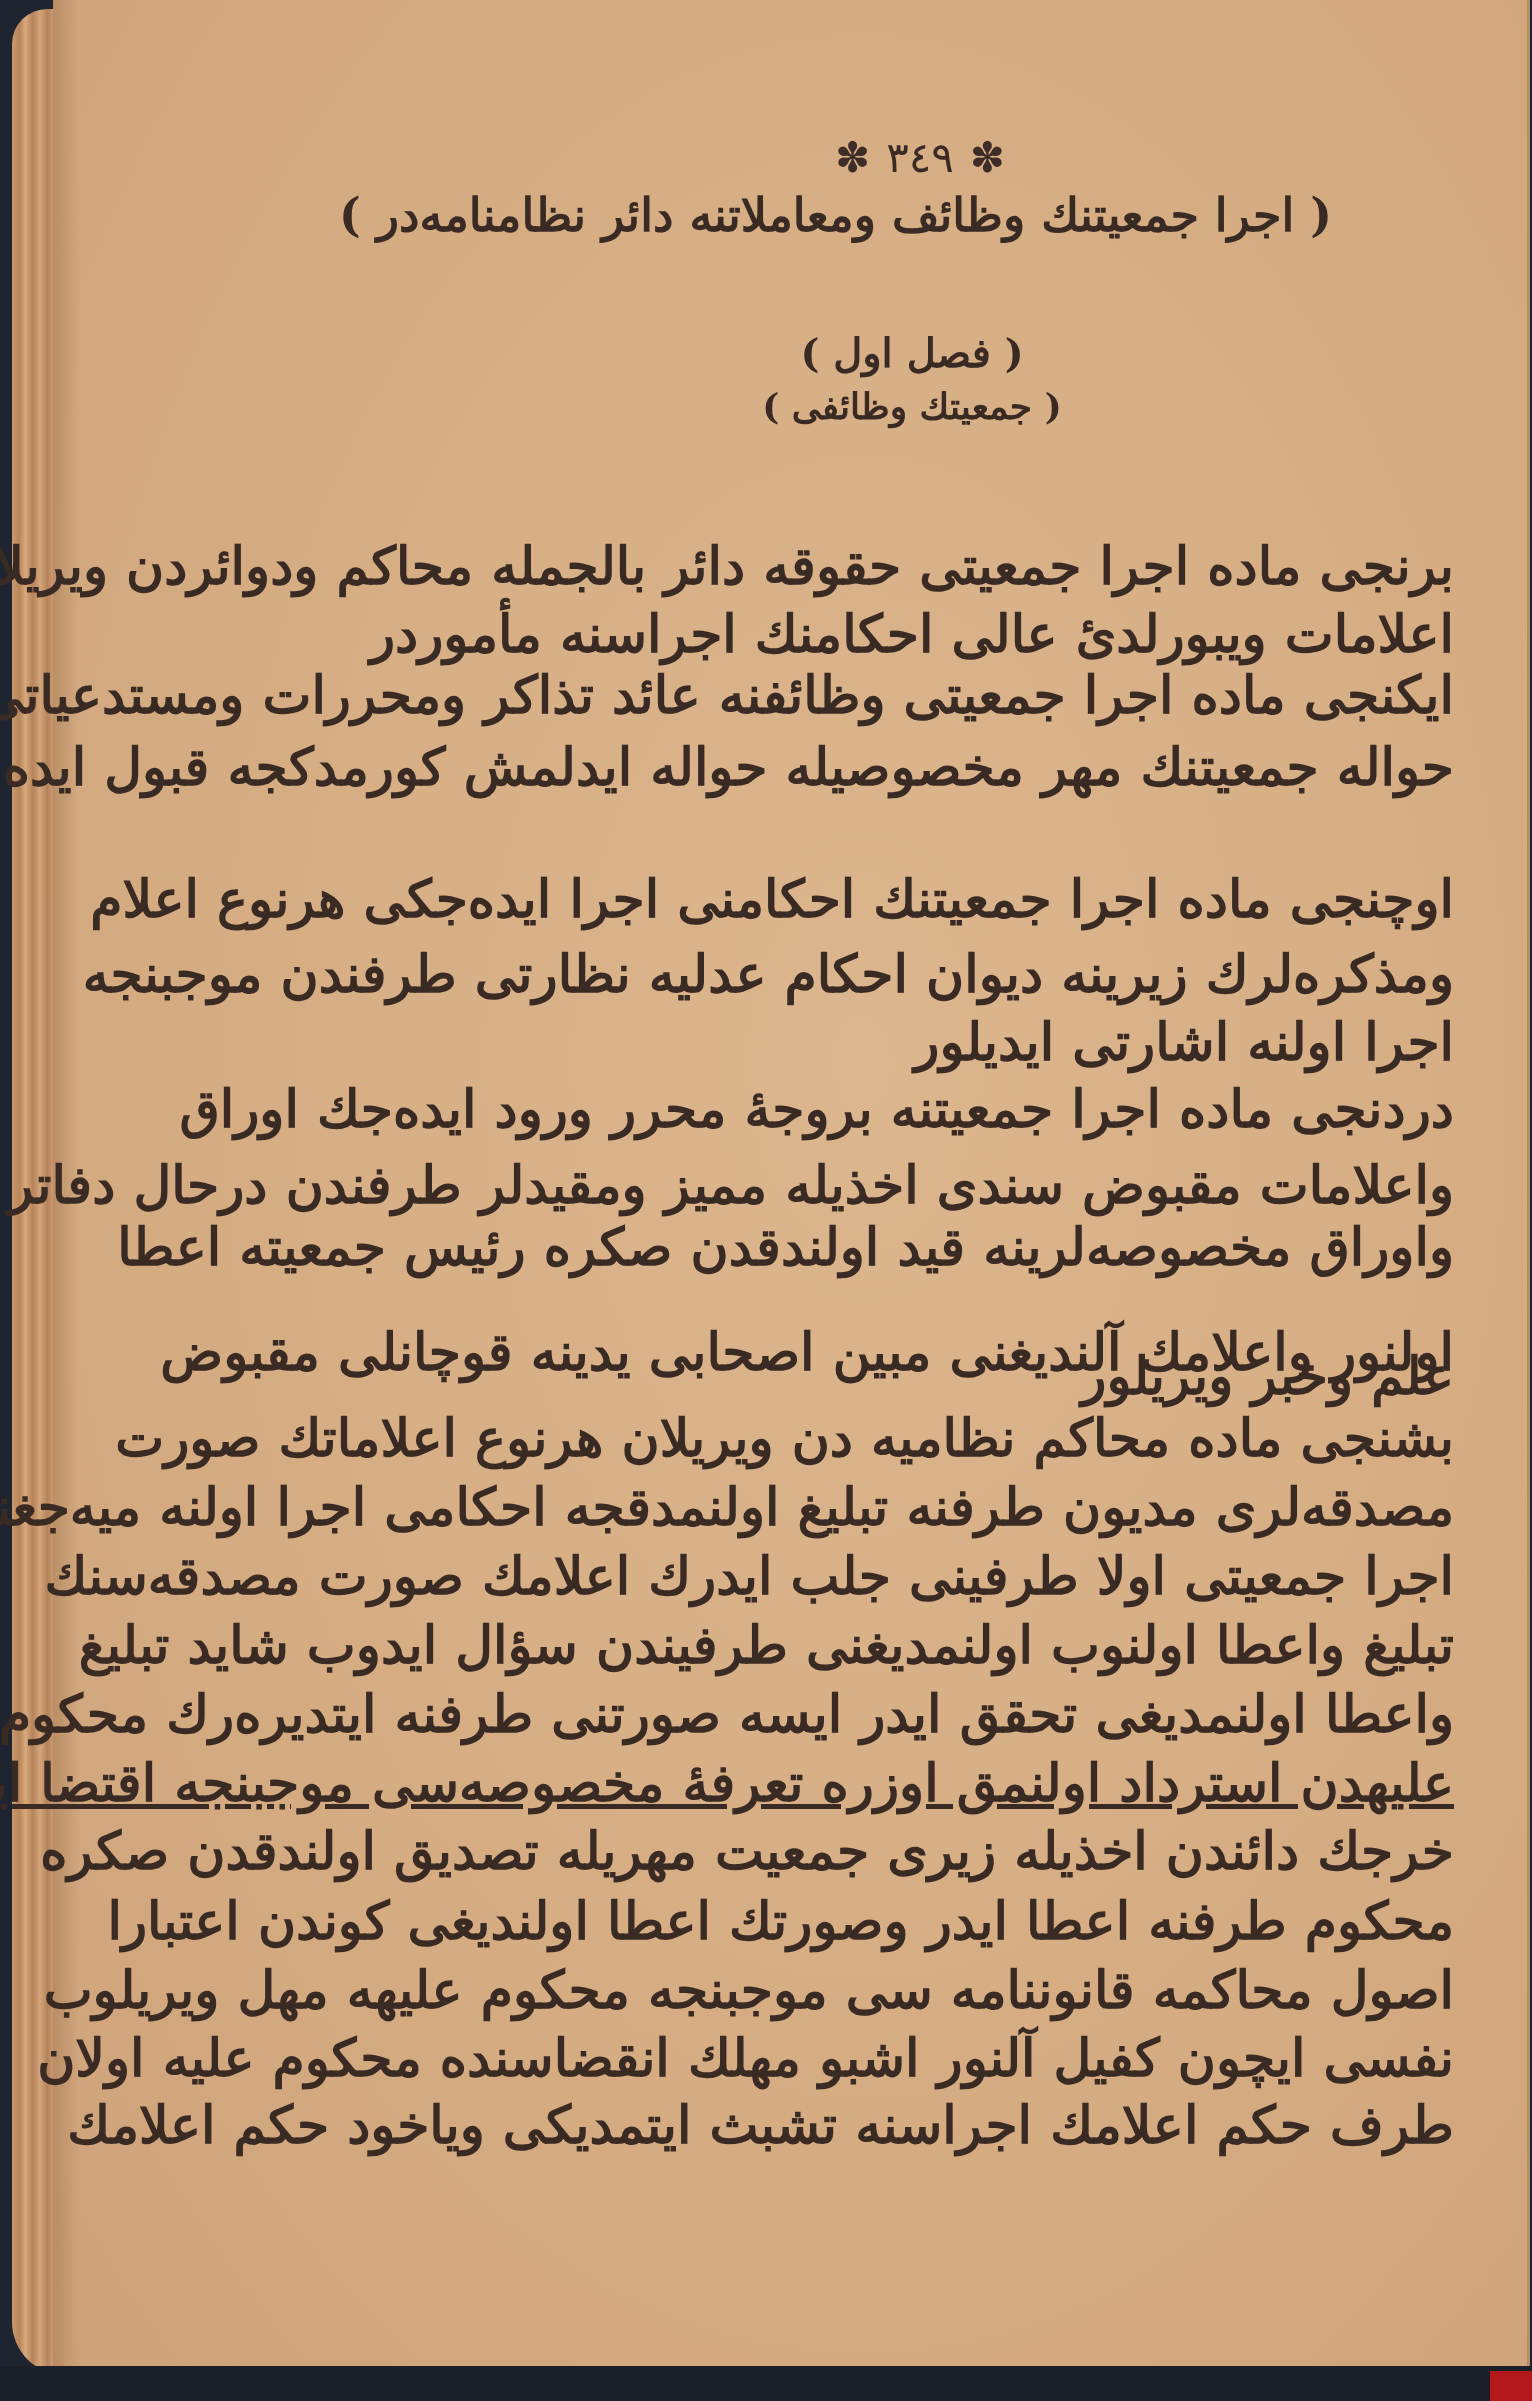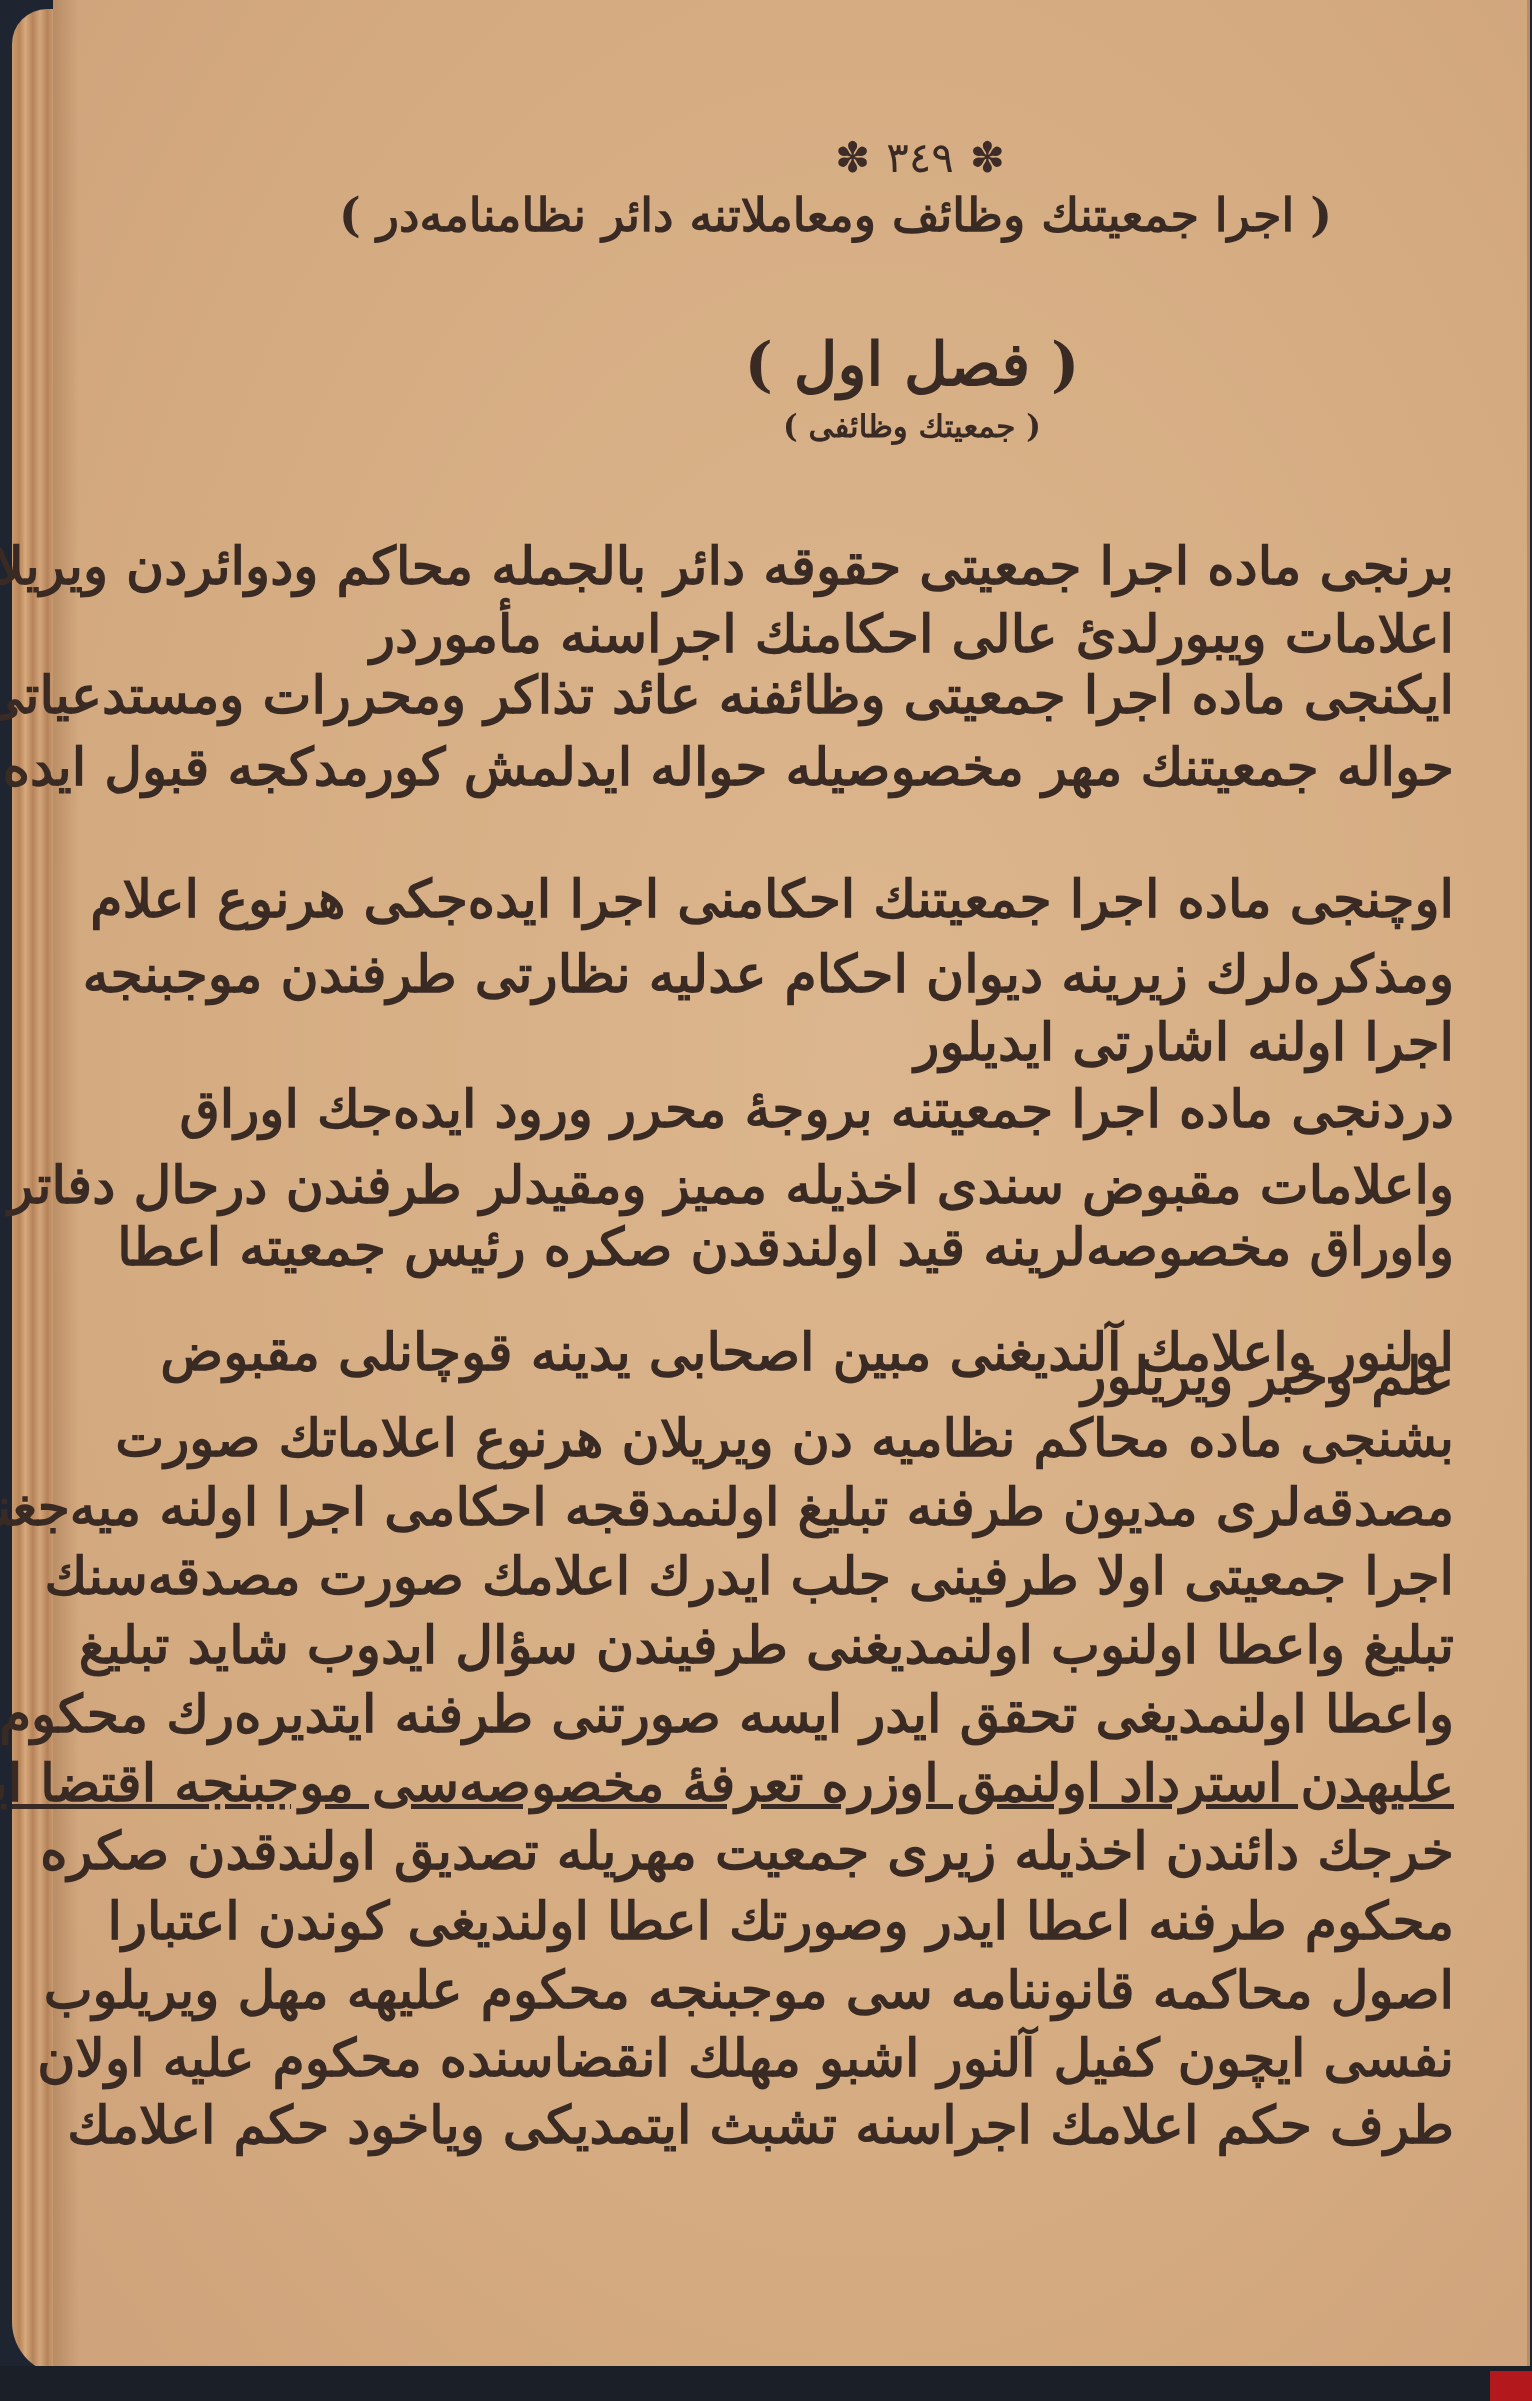--- a/index.html
+++ b/index.html
@@ -63,26 +63,26 @@
       text-align: center;
       white-space: nowrap;
     }
     .title-line {
       left: 491px; top: 188px; width: 841px;
       font-size: 46px;
       font-weight: bold;
     }
     .chapter {
       left: 719px; top: 329px; width: 386px;
-      font-size: 60px;
+      font-size: 40px;
       font-weight: bold;
     }
     .chapter-sub {
-      left: 719px; top: 408px; width: 386px;
-      font-size: 31px;
+      left: 719px; top: 385px; width: 386px;
+      font-size: 36px;
       font-weight: bold;
     }
     .body-text {
       position: absolute;
       left: 372px; width: 1082px;
       top: 0;
     }
     .line {
       position: absolute;
       right: 0;

